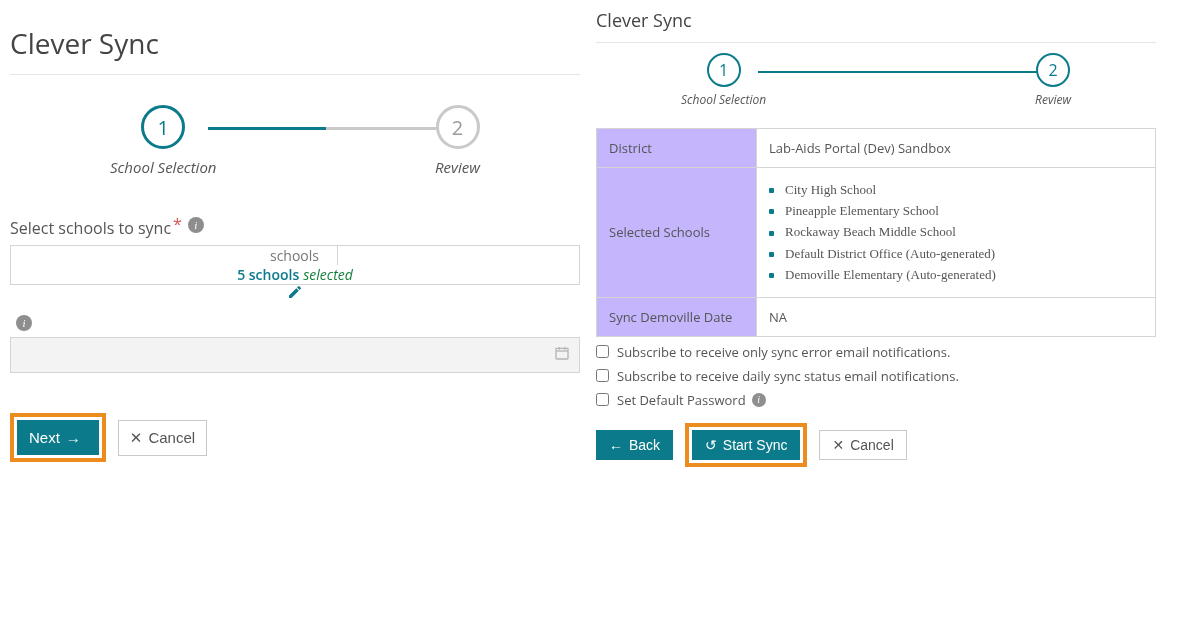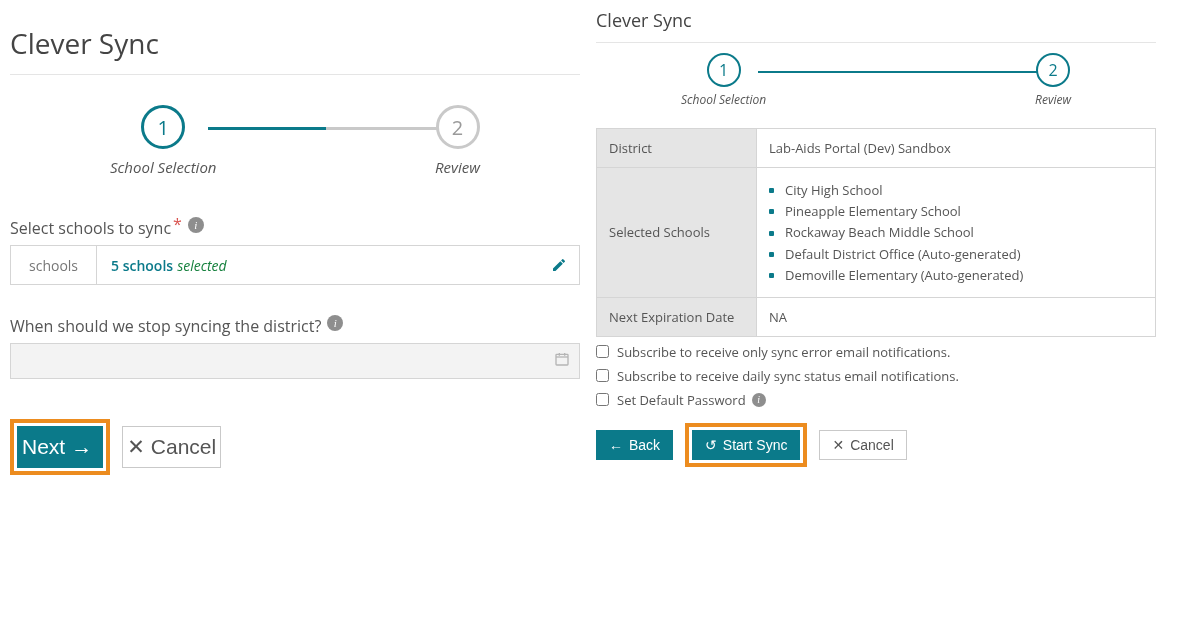--- a/index.html
+++ b/index.html
@@ -109,20 +109,21 @@
     margin-left:6px;
   }
   .col-right .info-icon { width:14px; height:14px; font-size:10px; }
 
   .schools-box {
     display:flex;
     align-items:center;
     border:1px solid #d5d5d5;
     height:40px;
     margin-bottom: 30px;
+    flex-direction: column;
   }
   .schools-box .cell-a {
     padding: 0 18px;
     color:#777;
     border-right:1px solid #d5d5d5;
     height:100%;
     display:flex; align-items:center;
   }
   .schools-box .cell-b {
     padding: 0 14px;
@@ -158,22 +159,22 @@
     color:#b5b5b5;
     font-size:16px;
   }
 
   
   .btn-row { display:flex; gap:12px; align-items:center; }
   .btn {
     display:inline-flex;
     align-items:center;
     justify-content:center;
-    padding: 8px 4px;
-    font-size:21px;
+    padding: 8px 11px;
+    font-size:15px;
     border:1px solid transparent;
     cursor:pointer;
     font-weight:500;
   }
   .btn-sm { padding:6px 12px; font-size:14px; }
   .btn-primary {
     background:#0b7a8a;
     color:#fff;
     border-color:#0b7a8a;
   }
@@ -196,25 +197,26 @@
     border-collapse: collapse;
     font-size:13px;
   }
   .review-table td {
     border:1px solid #d5d5d5;
     padding:10px 12px;
     vertical-align: middle;
   }
   .review-table td.label {
     width:160px;
-    background:#e5e5e5;
+    background:#c4b5fd;
     color:#555;
   }
   .review-table ul {
     list-style:none;
+    font-family:Liberation Serif, serif;
   }
   .review-table li {
     position:relative;
     padding-left:16px;
     margin:3px 0;
     line-height:1.4;
   }
   .review-table li::before {
     content:"";
     position:absolute;
@@ -287,21 +289,20 @@
         <span class="suffix">selected</span>
       </div>
       <div class="edit">
         <svg class="pencil" viewBox="0 0 24 24" fill="#0b7a8a">
           <path d="M3 17.25V21h3.75l11-11-3.75-3.75-11 11zM20.7 7.04a1 1 0 0 0 0-1.41l-2.34-2.34a1 1 0 0 0-1.41 0l-1.83 1.83 3.75 3.75 1.83-1.83z"></path>
         </svg>
       </div>
     </div>
 
     <div class="field-label">
-      <span>When should we stop syncing the district?</span>
       <span class="info-icon">i</span>
     </div>
     <div class="date-input">
       <input type="text" readonly="" style="">
       <span class="cal-icon">
         <svg width="16" height="16" viewBox="0 0 24 24" fill="none" stroke="#b5b5b5" stroke-width="2">
           <rect x="3" y="5" width="18" height="16" rx="1"></rect>
           <line x1="3" y1="9" x2="21" y2="9"></line>
           <line x1="8" y1="3" x2="8" y2="7"></line>
           <line x1="16" y1="3" x2="16" y2="7"></line>
@@ -351,21 +352,21 @@
           <ul>
             <li>City High School</li>
             <li>Pineapple Elementary School</li>
             <li>Rockaway Beach Middle School</li>
             <li>Default District Office (Auto-generated)</li>
             <li>Demoville Elementary (Auto-generated)</li>
           </ul>
         </td>
       </tr>
       <tr>
-        <td class="label">Next Expiration Date</td>
+        <td class="label">Sync Demoville Date</td>
         <td>NA</td>
       </tr>
     </tbody>
       </table>
 
 
     <label class="check-row">
       <input type="checkbox" style="">
       <span>Subscribe to receive only sync error email notifications.</span>
     </label>

